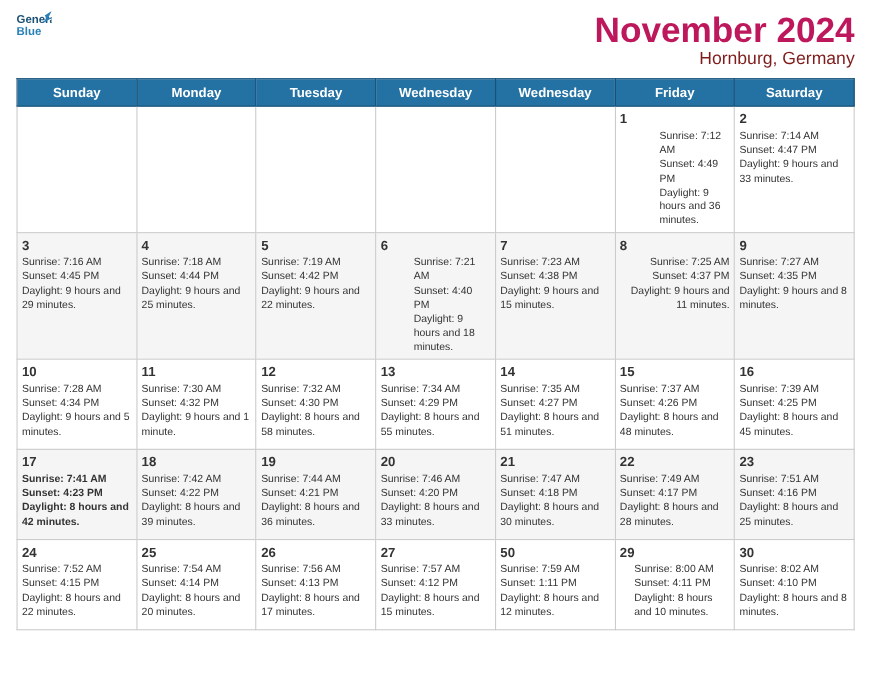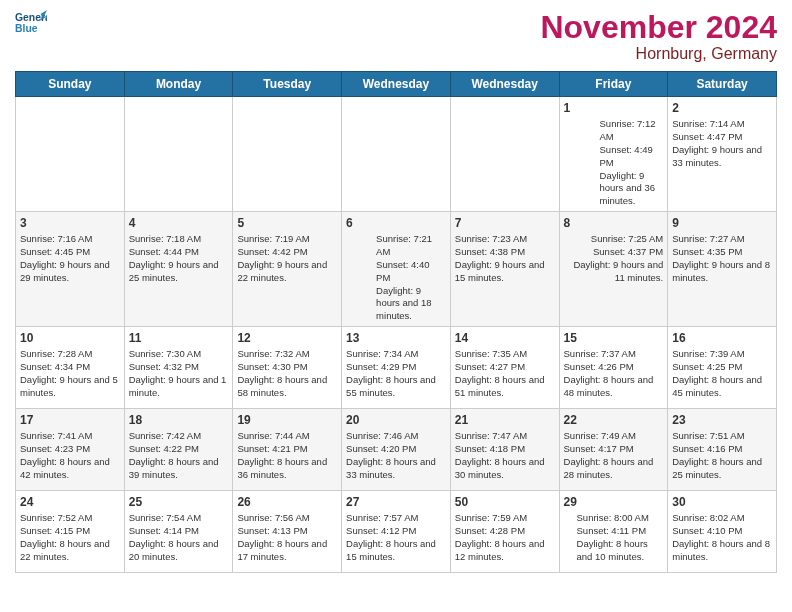--- a/index.html
+++ b/index.html
@@ -219,21 +219,21 @@
           <td>
             <span class="day-number">16</span>
             <div class="day-info" style="white-space: pre-line;">Sunrise: 7:39 AM
 Sunset: 4:25 PM
 Daylight: 8 hours and 45 minutes.</div>
           </td>
         </tr>
         <tr>
           <td>
             <span class="day-number">17</span>
-            <div class="day-info" style="white-space: pre-line;">Sunrise: 7:41 AM
+            <div class="day-info" style="white-space: pre-line; font-weight: bold;">Sunrise: 7:41 AM
 Sunset: 4:23 PM
 Daylight: 8 hours and 42 minutes.</div>
           </td>
           <td>
             <span class="day-number">18</span>
             <div class="day-info" style="white-space: pre-line;">Sunrise: 7:42 AM
 Sunset: 4:22 PM
 Daylight: 8 hours and 39 minutes.</div>
           </td>
           <td>
@@ -288,21 +288,21 @@
           </td>
           <td>
             <span class="day-number">27</span>
             <div class="day-info" style="white-space: pre-line;">Sunrise: 7:57 AM
 Sunset: 4:12 PM
 Daylight: 8 hours and 15 minutes.</div>
           </td>
           <td>
             <span class="day-number">50</span>
             <div class="day-info" style="white-space: pre-line;">Sunrise: 7:59 AM
-Sunset: 4:28 PM
+Sunset: 1:11 PM
 Daylight: 8 hours and 12 minutes.</div>
           </td>
           <td>
             <span class="day-number">29</span>
             <div class="day-info" style="white-space: pre-line; margin-left: 13px;">Sunrise: 8:00 AM
 Sunset: 4:11 PM
 Daylight: 8 hours and 10 minutes.</div>
           </td>
           <td>
             <span class="day-number">30</span>

